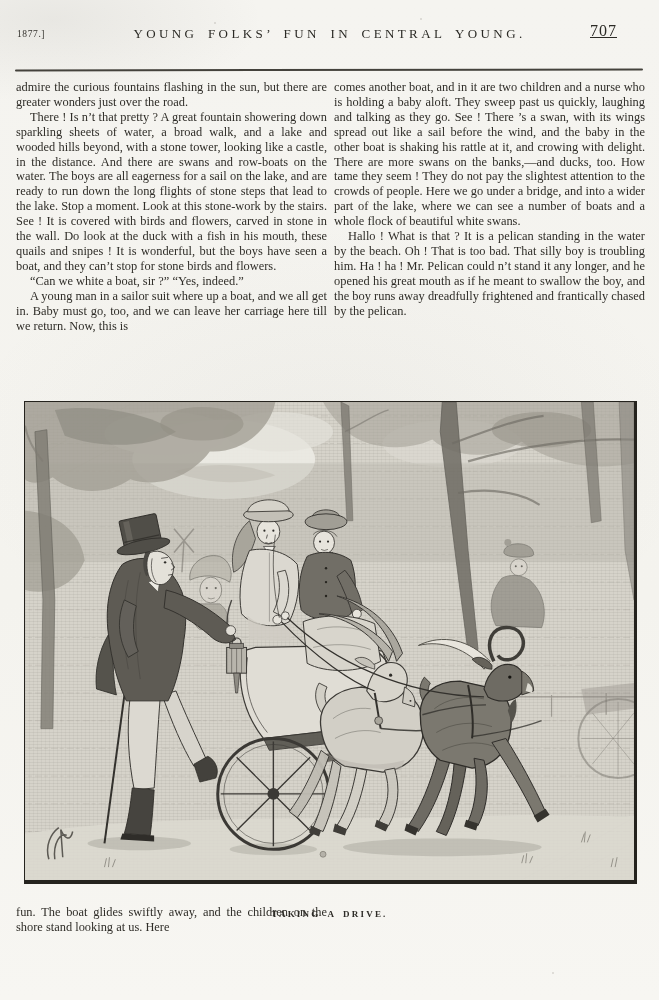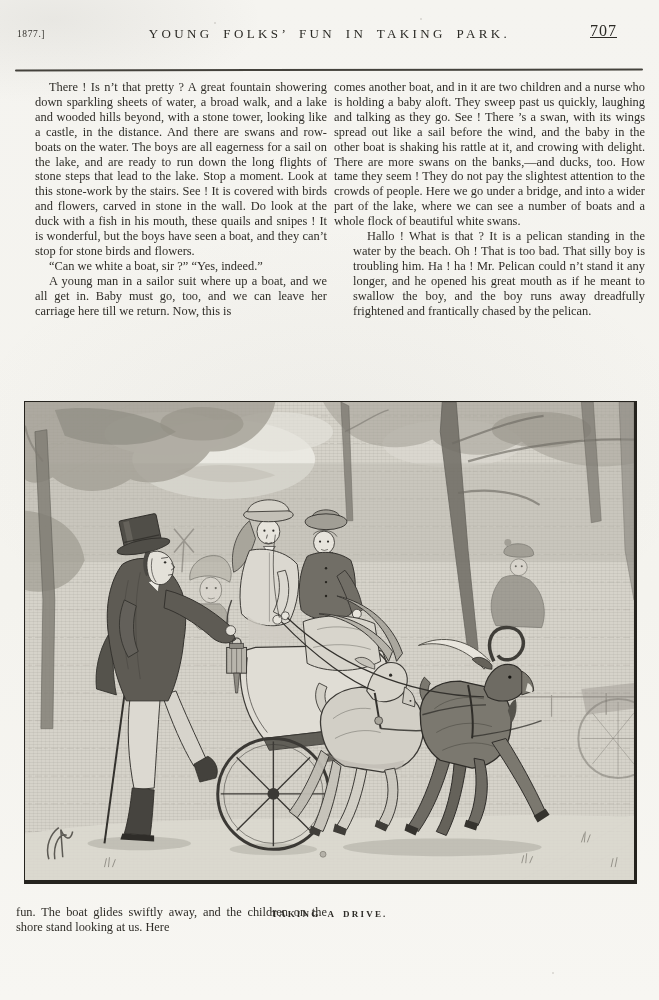--- a/index.html
+++ b/index.html
@@ -30,21 +30,21 @@
     transform:rotate(-0.08deg);border-radius:1px;
   }
   .col{
     position:absolute;top:80px;width:311px;
     font-size:12.4px;line-height:14.9px;color:#2f2d28;
     text-align:justify;
   }
   .col-left{left:16px;}
   .col-right{left:334px;width:311px;}
   .col p{margin:0;}
-  .col p.indent{text-indent:14px;margin-left:19px;}
+  .col p.indent{text-indent:14px;}
   .col-bot{top:905px;font-family:Liberation Serif, serif;}
   .illus{
     position:absolute;left:24px;top:401px;width:613px;height:483px;
     box-sizing:border-box;
     border:1.5px solid #25231e;border-right-width:3px;border-bottom-width:4px;
     background:
       repeating-linear-gradient(0deg, rgba(70,68,60,0.07) 0 1px, rgba(0,0,0,0) 1px 3px),
       repeating-linear-gradient(90deg, rgba(70,68,60,0.05) 0 1px, rgba(0,0,0,0) 1px 4px),
       #d6d3ca;
     overflow:hidden;
@@ -55,25 +55,26 @@
     font-size:9px;font-weight:bold;letter-spacing:2.2px;color:#2e2c27;word-spacing:3px;margin-top:20px;
   }
   .speck{position:absolute;background:#8a877f;border-radius:50%;opacity:.3;}
 </style>
 </head>
 <body>
 
 <div class="page">
 
   <span class="hdr-date">1877.]</span>
-  <span class="hdr-title">YOUNG FOLKS’ FUN IN TAKING PARK.</span>
+  <span class="hdr-title">YOUNG FOLKS’ FUN IN CENTRAL YOUNG.</span>
   <span class="hdr-page">707</span>
   <div class="hdr-rule"></div>
 
   <div class="col col-left">
+    <p>admire the curious fountains flashing in the sun, but there are greater wonders just over the road.</p>
     <p class="indent">There !  Is n’t that pretty ?  A great fountain showering down sparkling sheets of water, a broad walk, and a lake and wooded hills beyond, with a stone tower, looking like a castle, in the distance. And there are swans and row-boats on the water. The boys are all eagerness for a sail on the lake, and are ready to run down the long flights of stone steps that lead to the lake.  Stop a moment. Look at this stone-work by the stairs.  See !  It is covered with birds and flowers, carved in stone in the wall.  Do look at the duck with a fish in his mouth, these quails and snipes !  It is wonderful, but the boys have seen a boat, and they can’t stop for stone birds and flowers.</p>
     <p class="indent">“Can we white a boat, sir ?”  “Yes, indeed.”</p>
     <p class="indent">A young man in a sailor suit where up a boat, and we all get in.  Baby must go, too, and we can leave her carriage here till we return.  Now, this is</p>
   </div>
 
   <div class="col col-right">
     <p>comes another boat, and in it are two children and a nurse who is holding a baby aloft.  They sweep past us quickly, laughing and talking as they go.  See !  There ’s a swan, with its wings spread out like a sail before the wind, and the baby in the other boat is shaking his rattle at it, and crowing with delight.  There are more swans on the banks,—and ducks, too.  How tame they seem !  They do not pay the slightest attention to the crowds of people.  Here we go under a bridge, and into a wider part of the lake, where we can see a number of boats and a whole flock of beautiful white swans.</p>
     <p class="indent">Hallo !  What is that ?  It is a pelican standing in the water by the beach.  Oh !  That is too bad. That silly boy is troubling him.  Ha ! ha !  Mr. Pelican could n’t stand it any longer, and he opened his great mouth as if he meant to swallow the boy, and the boy runs away dreadfully frightened and frantically chased by the pelican.</p>
   </div>
 

